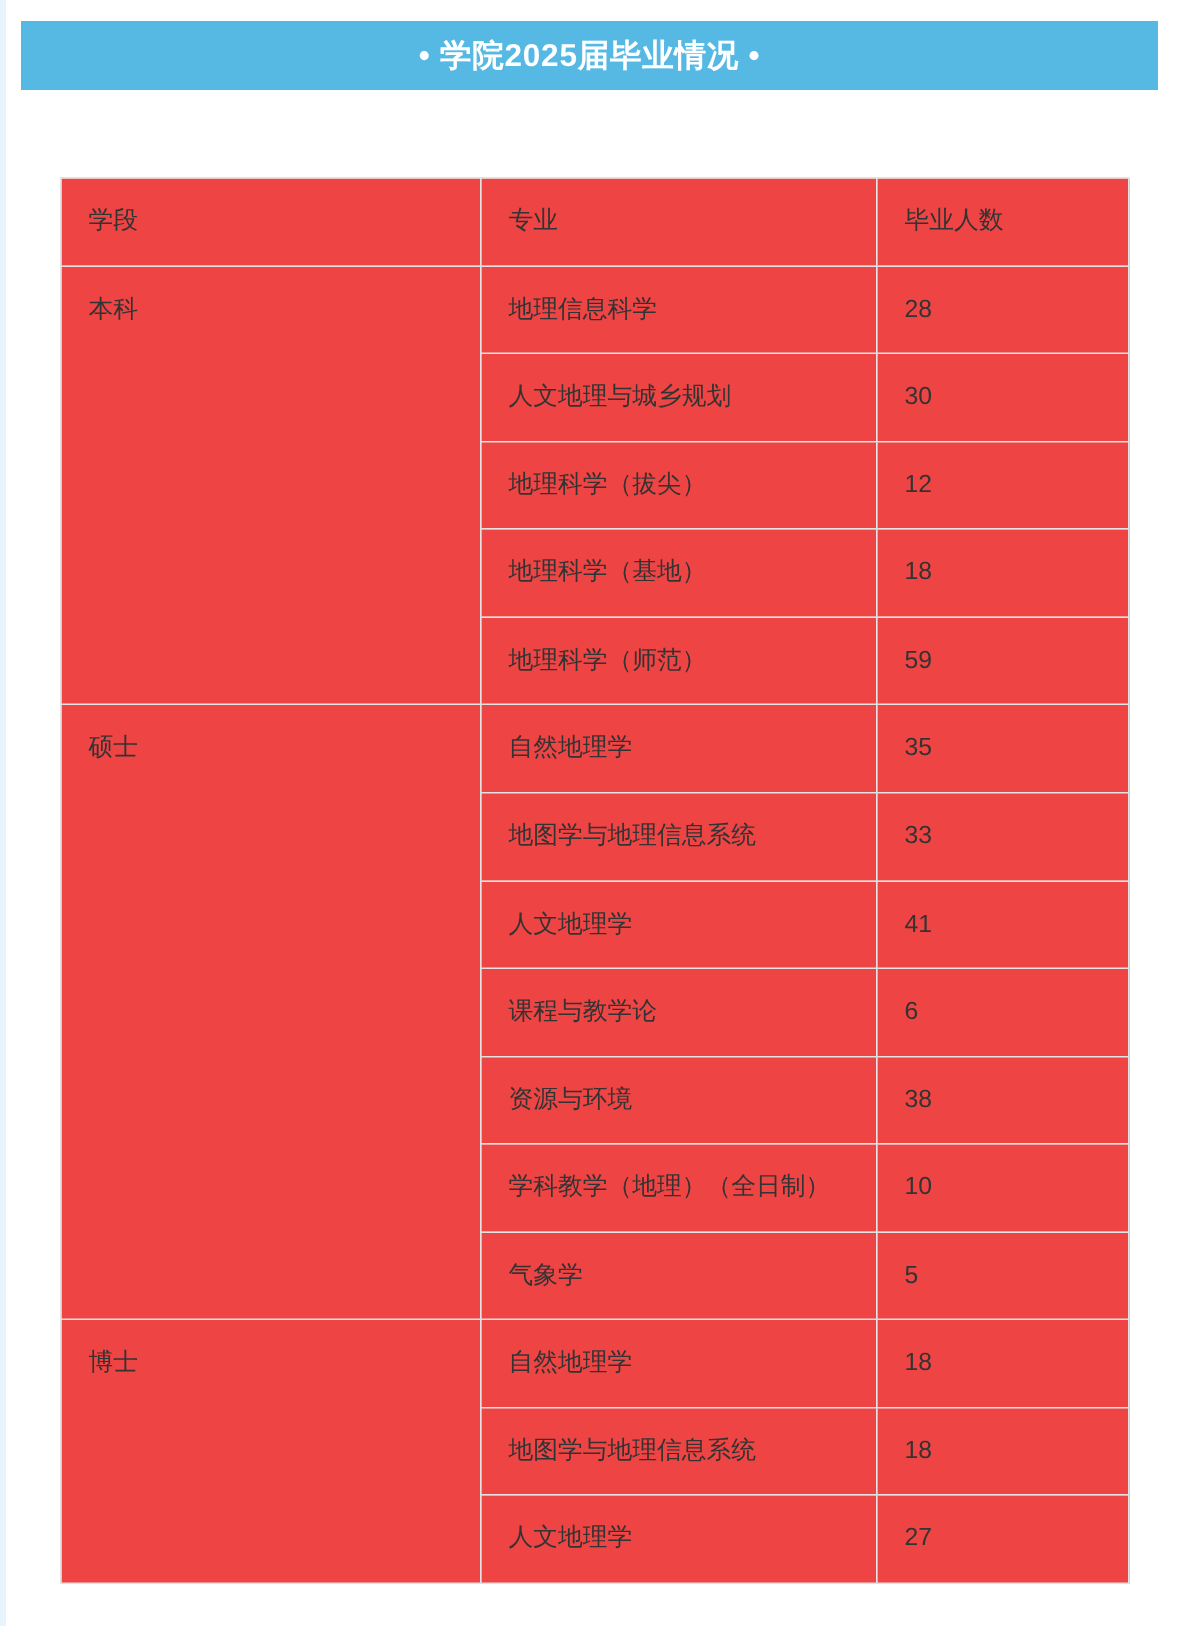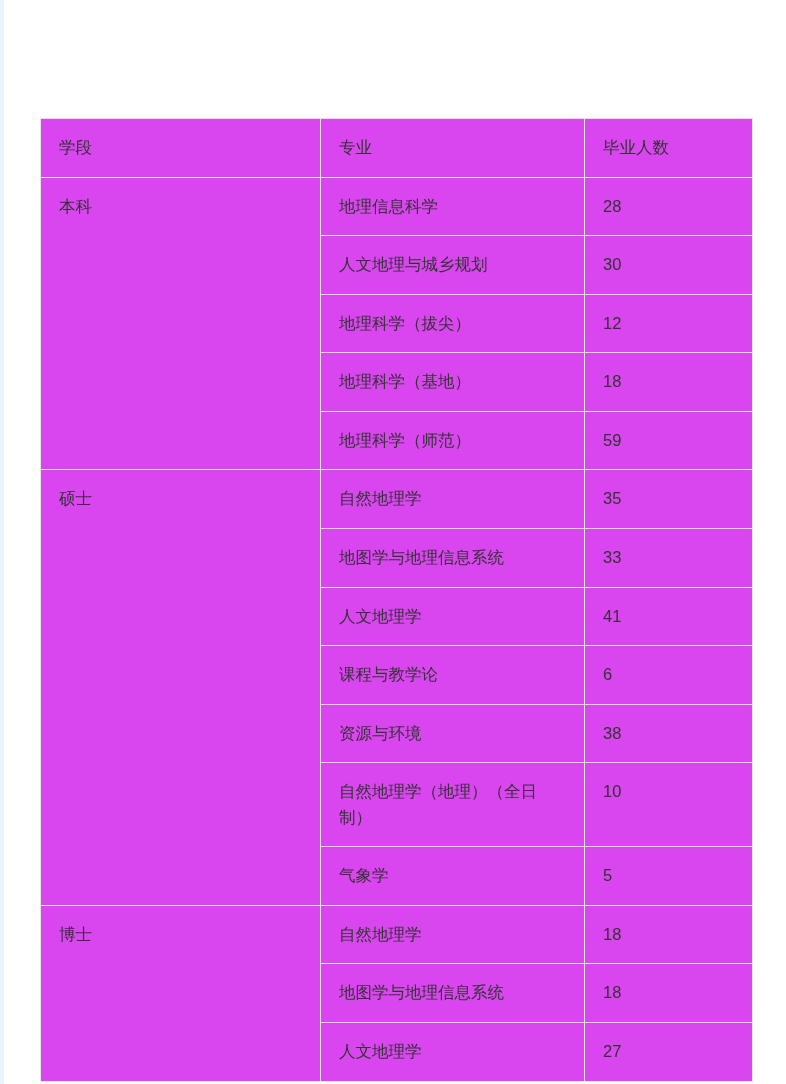--- a/index.html
+++ b/index.html
@@ -80,39 +80,46 @@
   table.grad-table th,
   table.grad-table td {
     border: 1px solid #e3e3e3;
     padding: 16px 18px;
     font-size: 16.5px;
     font-weight: normal;
     text-align: left;
     vertical-align: top;
     line-height: 1.55;
     color: #333333;
-    background: #d946ef;
+    background: #ef4444;
   }
   table.grad-table th {
     color: #333333;
   }
   td.stage-cell {
     vertical-align: top;
   }
   td.num-cell {
     color: #333333;
   }
 </style>
 </head>
 <body>
 
 <div class="page">
 
   <div class="left-strip"></div>
 
+  <div class="banner">
+    <div class="banner-title">
+      <span class="dot">•</span>
+      <span>学院2025届毕业情况</span>
+      <span class="dot">•</span>
+    </div>
+  </div>
 
   <div class="table-wrap">
     <table class="grad-table">
       <colgroup>
         <col class="c1">
           <col class="c2">
           <col class="c3">
       </colgroup>
       <thead>
         <tr>
@@ -158,21 +165,21 @@
           </tr>
           <tr>
             <td class="major-cell">课程与教学论</td>
             <td class="num-cell">6</td>
           </tr>
           <tr>
             <td class="major-cell">资源与环境</td>
             <td class="num-cell">38</td>
           </tr>
           <tr>
-            <td class="major-cell">自然地理学（地理）（全日制）</td>
+            <td class="major-cell">学科教学（地理）（全日制）</td>
             <td class="num-cell">10</td>
           </tr>
           <tr>
             <td class="major-cell">气象学</td>
             <td class="num-cell">5</td>
           </tr>
           <tr>
             <td class="stage-cell" rowspan="3">博士</td>
             <td class="major-cell">自然地理学</td>
             <td class="num-cell">18</td>

